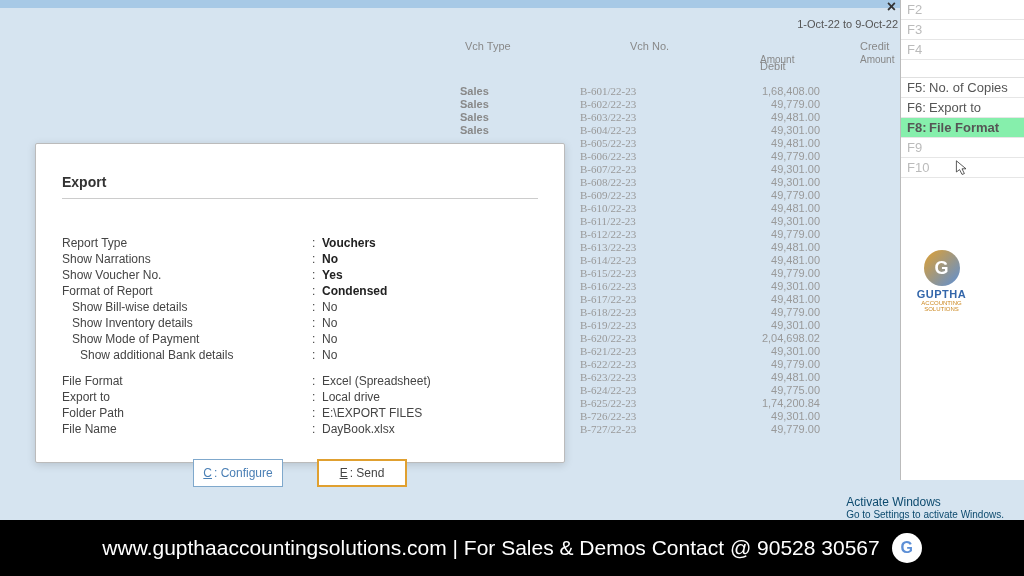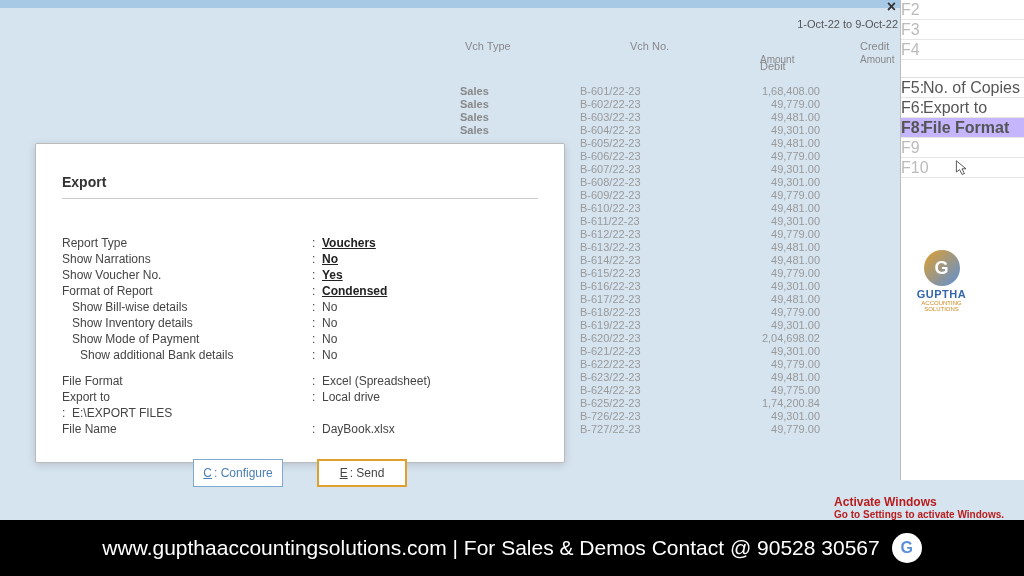--- a/index.html
+++ b/index.html
@@ -11,59 +11,59 @@
 .col-headers { position: absolute; top: 40px; left: 0; width: 900px; font-size: 11px; color: #888; }
 .col-headers .vch-type { position: absolute; left: 465px; }
 .col-headers .vch-no { position: absolute; left: 630px; }
 .col-headers .debit { position: absolute; left: 760px; text-align: right; margin-top: 20px; }
 .col-headers .credit { position: absolute; left: 860px; text-align: right; }
 .col-headers .amt { position: absolute; top: 14px; font-size: 10px; }
 
 .data-table { position: absolute; top: 85px; left: 460px; width: 440px; font-size: 11px; color: #999; }
 .data-row { display: flex; height: 13px; line-height: 13px; }
 .data-row .c1 { width: 120px; font-weight: bold; color: #888; }
-.data-row .c2 { width: 120px; }
+.data-row .c2 { width: 120px; font-family: Liberation Serif, serif; }
 .data-row .c3 { width: 120px; text-align: right; }
 .data-row .c4 { width: 80px; text-align: right; }
 
 .modal-overlay { position: absolute; top: 143px; left: 35px; width: 530px; height: 320px; background: #fff; border: 1px solid #bbb; border-radius: 2px; box-shadow: 0 2px 8px rgba(0,0,0,0.15); padding: 30px 26px 20px 26px; }
 .modal-title { font-size: 14px; font-weight: bold; color: #333; padding-bottom: 8px; border-bottom: 1px solid #ccc; margin-bottom: 36px; }
 .form-row { display: flex; font-size: 12px; color: #444; line-height: 16px; }
 .form-row.indent .label { padding-left: 10px; }
 .form-row.indent2 .label { padding-left: 18px; }
 .form-row .label { width: 250px; }
 .form-row .sep { width: 10px; }
 .form-row .value { flex: 1; }
-.form-row .value.bold { font-weight: bold; color: #222; text-decoration: underline; }
+.form-row .value.bold { font-weight: bold; color: #222; }
 .gap { height: 10px; }
 
 .modal-buttons { display: flex; justify-content: center; gap: 34px; margin-top: 22px; }
 .btn { width: 90px; height: 28px; background: #fff; font-size: 12px; display: flex; align-items: center; justify-content: center; cursor: pointer; }
 .btn-configure { border: 1px solid #7fa8cc; color: #4a7fb5; }
 .btn-configure .u { text-decoration: underline; margin-right: 2px; }
 .btn-send { border: 2px solid #e0a030; color: #444; }
 .btn-send .u { text-decoration: underline; margin-right: 2px; }
 
 .right-panel { position: absolute; top: 0; right: 0; width: 124px; height: 480px; background: #fff; border-left: 1px solid #bbb; }
-.rp-item { height: 20px; line-height: 20px; font-size: 16px; color: #555; padding-left: 0; border-bottom: 1px solid #e6e6e6; cursor: pointer; }
+.rp-item { height: 20px; line-height: 20px; font-size: 13px; color: #555; padding-left: 6px; border-bottom: 1px solid #e6e6e6; cursor: pointer; }
 .rp-item.dim { color: #bbb; }
 .rp-item .k { display: inline-block; width: 22px; }
-.rp-item.highlight { background: #c4b5fd; font-weight: bold; }
+.rp-item.highlight { background: #86efac; font-weight: bold; }
 .rp-gap { height: 18px; border-bottom: 1px solid #e0e0e0; }
 
 .close-x { position: absolute; top: -2px; right: 128px; font-size: 16px; font-weight: bold; color: #333; cursor: pointer; }
 
 .cursor { position: absolute; top: 160px; right: 55px; width: 14px; height: 16px; pointer-events: none; }
 
 .logo { position: absolute; top: 250px; right: 50px; width: 65px; text-align: center; }
 .logo-circle { width: 36px; height: 36px; border-radius: 50%; background: linear-gradient(135deg,#e0a030,#5c8fd6); margin: 0 auto 2px; display: flex; align-items: center; justify-content: center; color: #fff; font-weight: bold; font-size: 18px; }
 .logo-text { font-size: 11px; font-weight: bold; color: #3366aa; letter-spacing: 0.5px; }
 .logo-sub { font-size: 6px; color: #cc8820; }
 
-.activate { position: absolute; bottom: 56px; right: 20px; font-size: 12px; color: #b91c1c; text-align: left; font-weight: bold; }
+.activate { position: absolute; bottom: 56px; right: 20px; font-size: 12px; color: #0c4a6e; text-align: left; }
 .activate .sub { font-size: 10px; }
 
 .footer { position: absolute; bottom: 0; left: 0; width: 1024px; height: 56px; background: #000; color: #fff; display: flex; align-items: center; justify-content: center; font-size: 21px; font-family: Georgia, serif; }
 .footer .logo-f { width: 30px; height: 30px; border-radius: 50%; background: #fff; margin-left: 12px; display: flex; align-items: center; justify-content: center; color: #5c8fd6; font-weight: bold; font-size: 16px; }
 
 </style>
 </head>
 <body>
 
 <div class="topbar"></div>
@@ -292,20 +292,21 @@
       <span class="label">File Format</span>
       <span class="sep">:</span>
       <span class="value">Excel (Spreadsheet)</span>
     </div>
   <div class="form-row">
       <span class="label">Export to</span>
       <span class="sep">:</span>
       <span class="value">Local drive</span>
     </div>
   <div class="form-row">
+      <span class="label">Folder Path</span>
       <span class="sep">:</span>
       <span class="value">E:\EXPORT FILES</span>
     </div>
   <div class="form-row">
       <span class="label">File Name</span>
       <span class="sep">:</span>
       <span class="value">DayBook.xlsx</span>
     </div>
 
   <div class="modal-buttons">

